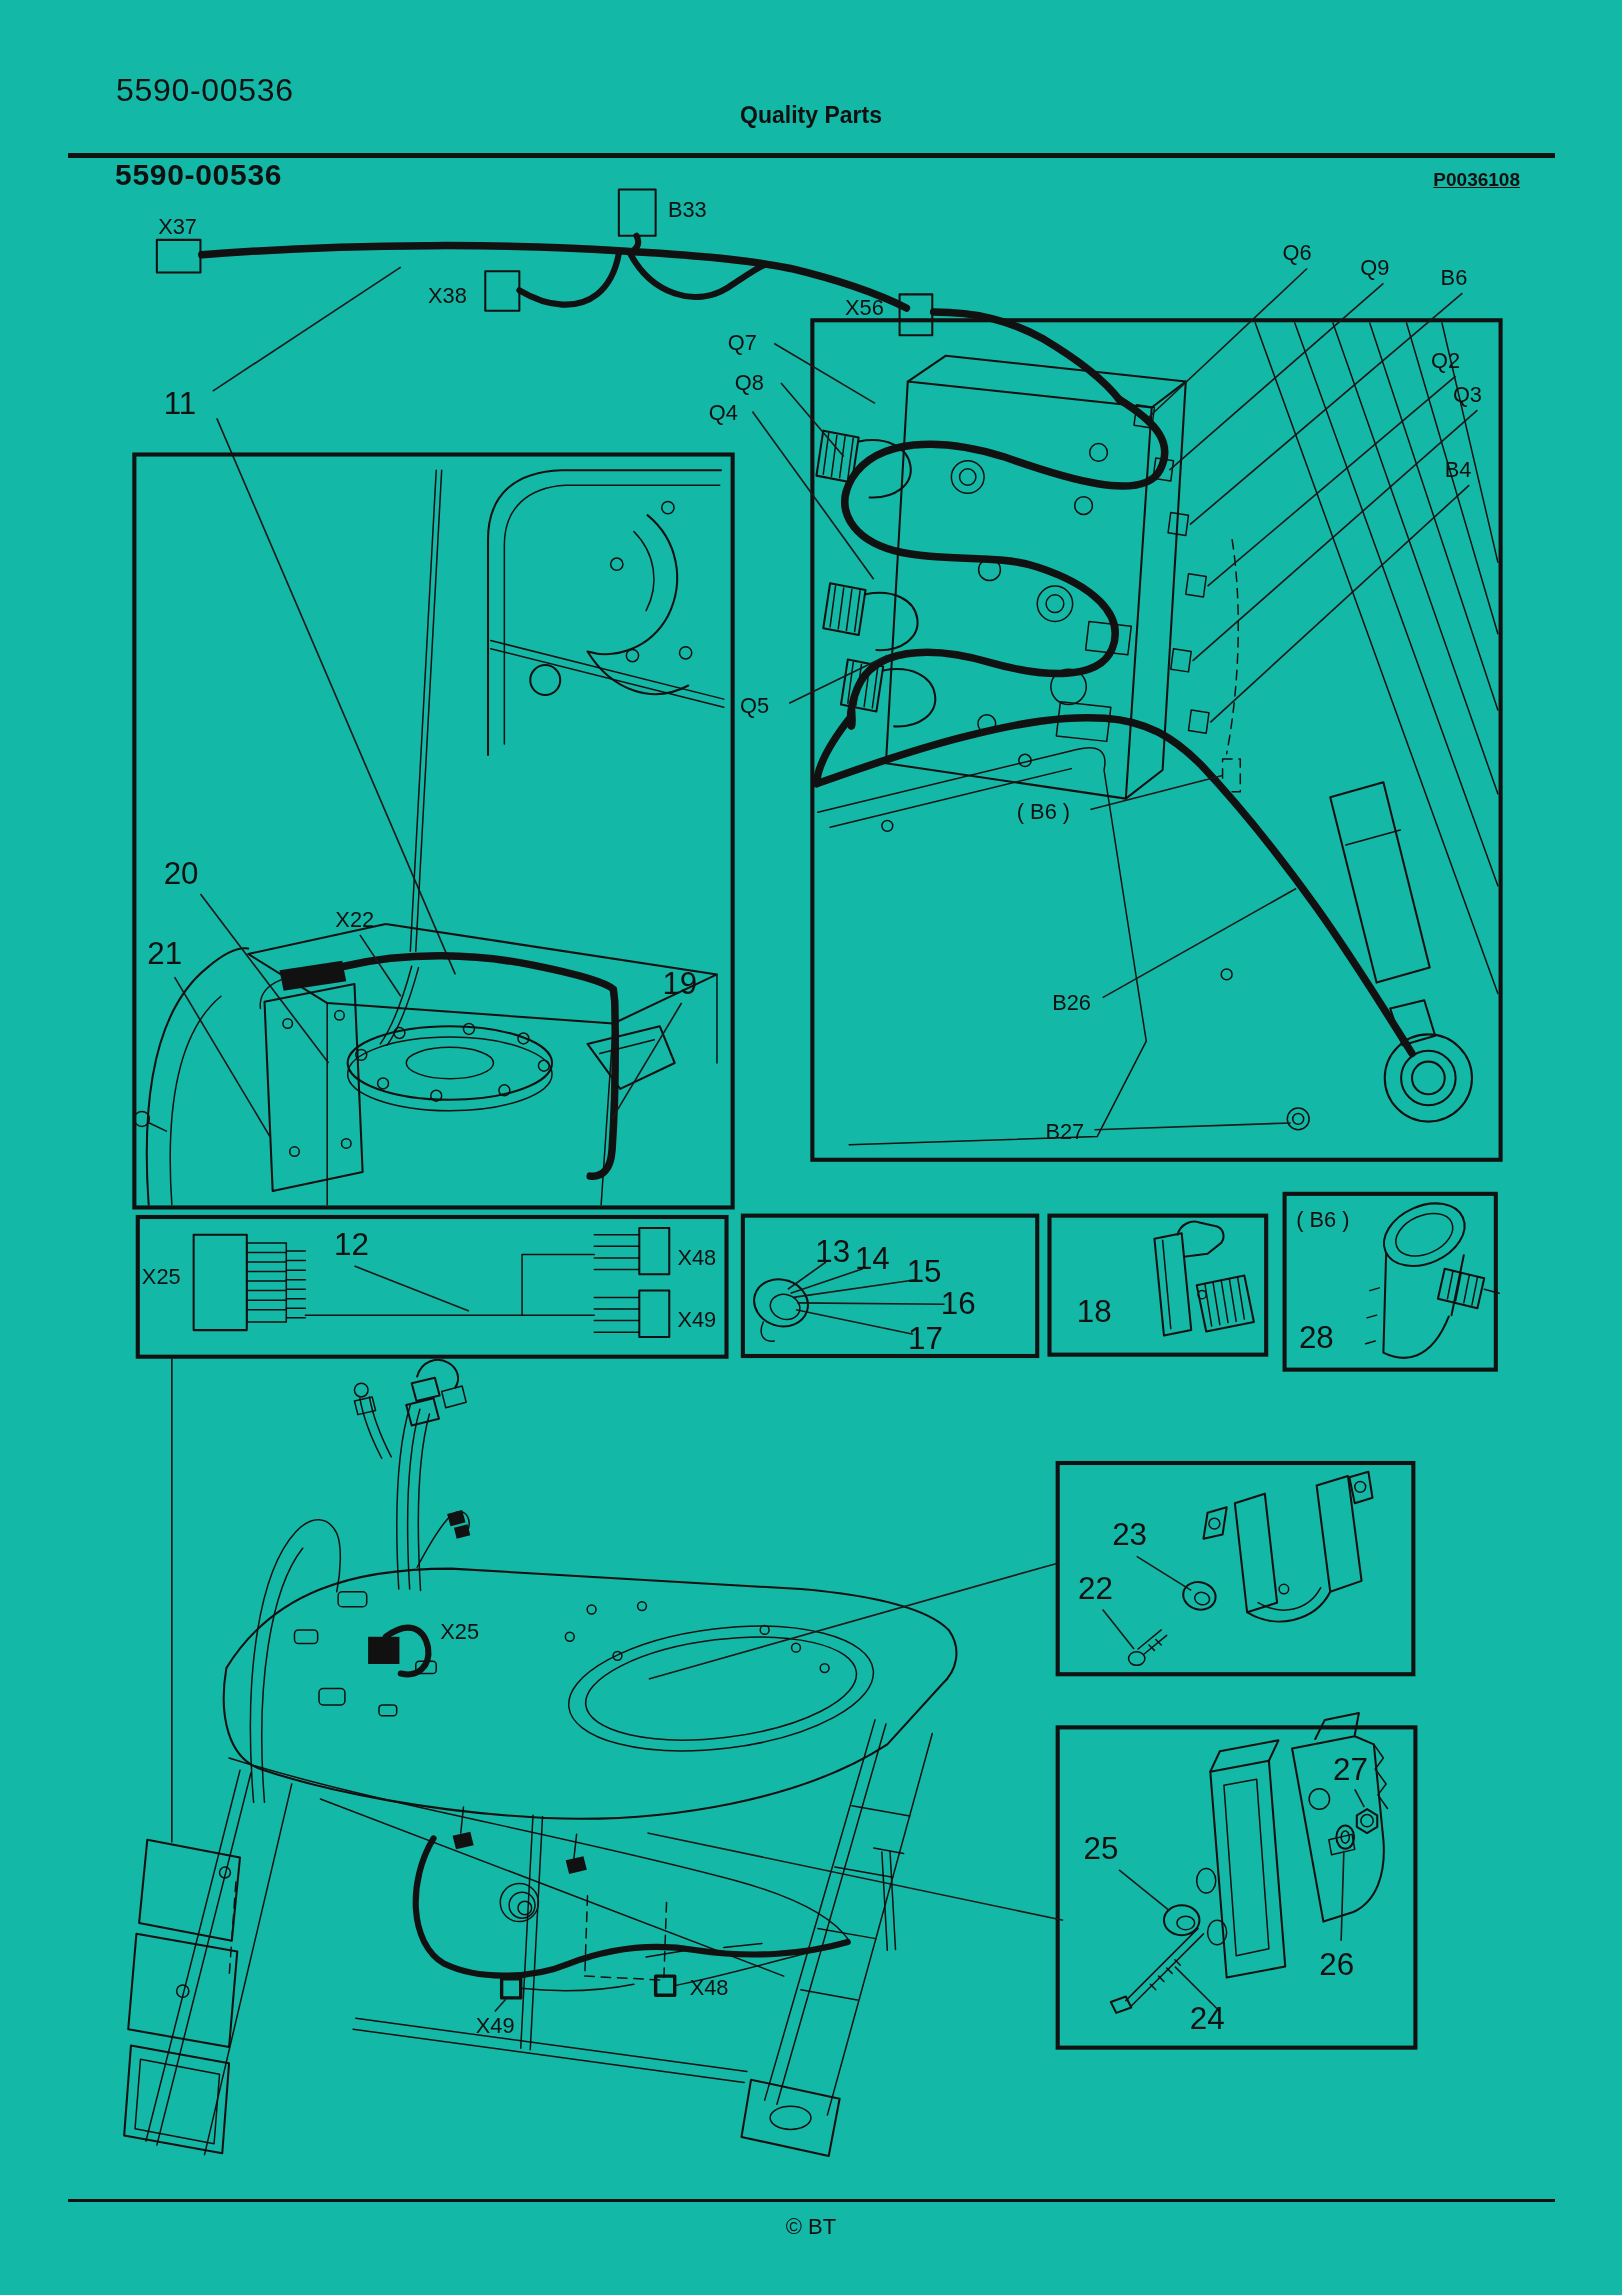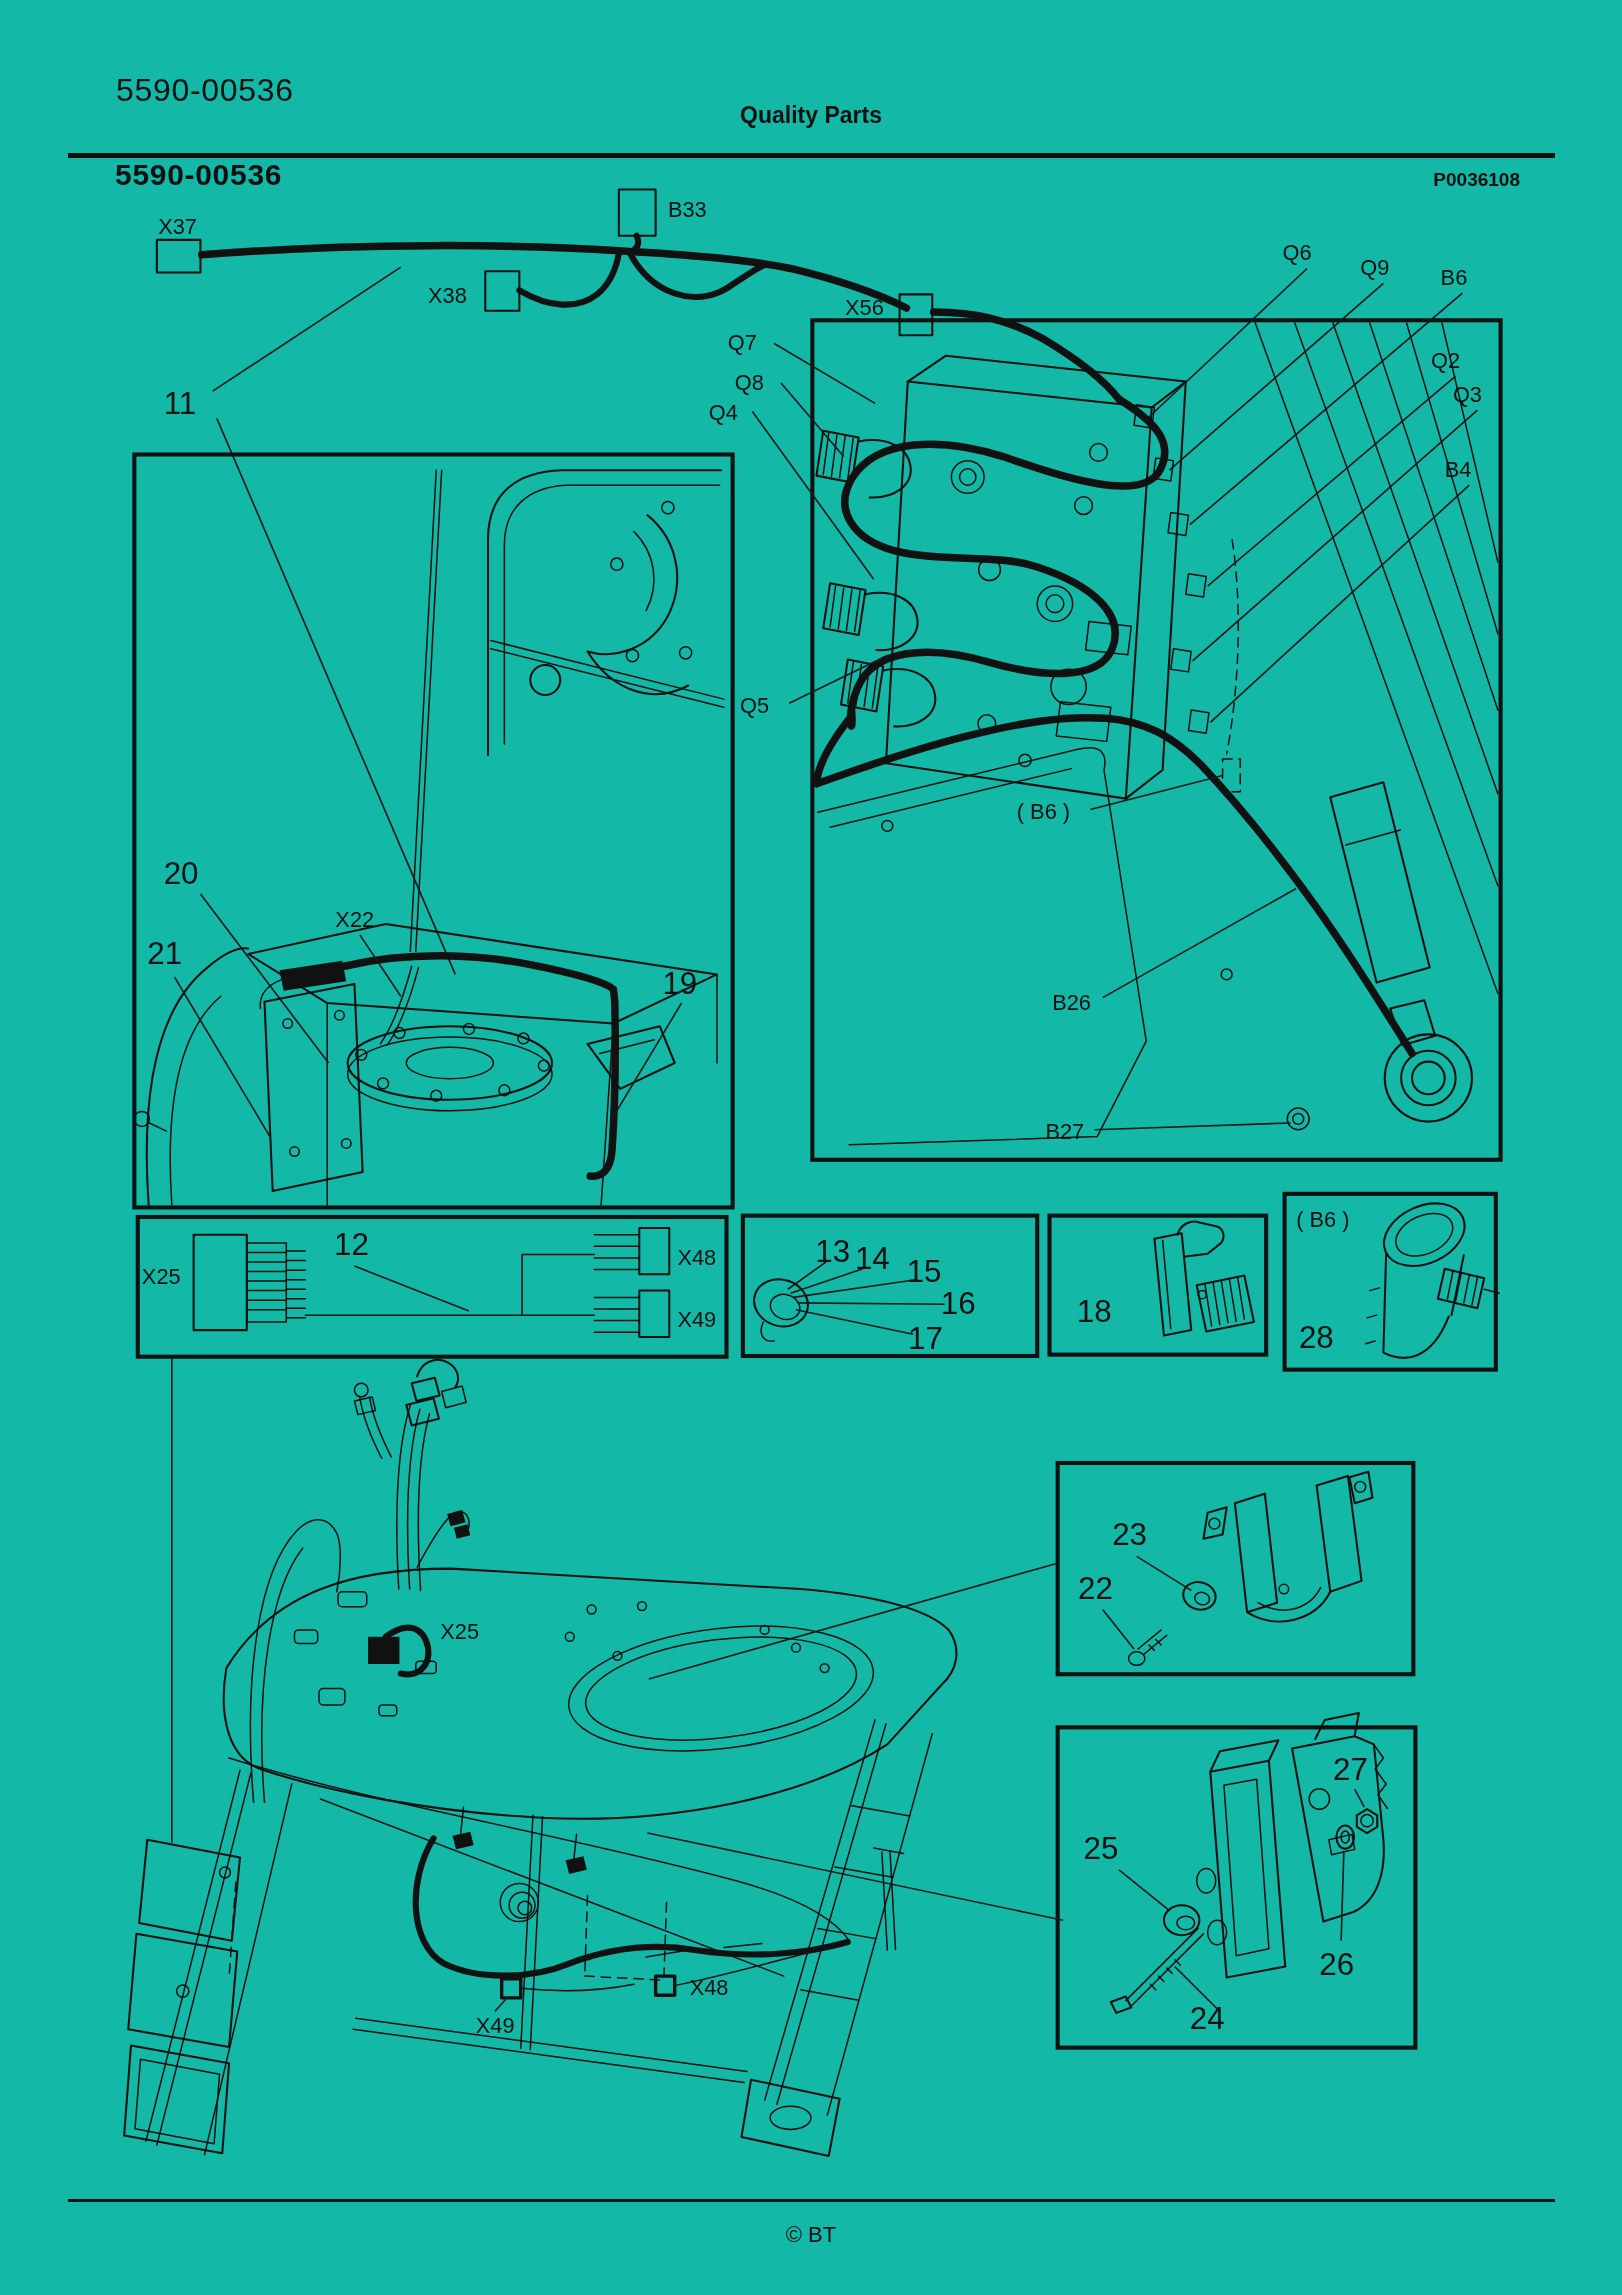--- a/index.html
+++ b/index.html
@@ -5,23 +5,23 @@
   html,body{margin:0;padding:0;background:#888;}
   .page{
     position:relative;width:1622px;height:2295px;background:#14b8a6;
     font-family:"Liberation Sans", sans-serif;color:#111;overflow:hidden;
   }
   .abs{position:absolute;}
   .hdr-doc{left:116px;top:72px;font-size:32px;letter-spacing:0.7px;}
   .hdr-center{left:0;right:0;top:102px;text-align:center;font-size:23px;font-weight:bold;}
   .rule-top{left:68px;width:1487px;top:153px;height:4.8px;background:#111;}
   .hdr-doc2{left:115px;top:158px;font-size:30px;font-weight:bold;letter-spacing:0.7px;}
-  .hdr-code{right:102px;top:169px;font-size:19px;font-weight:bold;}
+  .hdr-code{right:102px;top:169px;font-size:19px;font-weight:bold;text-decoration:underline;}
   .rule-bottom{left:68px;width:1487px;top:2199px;height:3.4px;background:#111;}
-  .footer-txt{left:0;right:0;top:2214px;text-align:center;font-size:22px;margin-top:8px;}
+  .footer-txt{left:0;right:0;top:2214px;text-align:center;font-size:22px;}
   svg{position:absolute;left:0;top:0;}
   .ln{fill:none;stroke:#111;stroke-width:3;stroke-linecap:round;stroke-linejoin:round;}
   .thin{stroke-width:2.2;}
   .lead{fill:none;stroke:#1a1a1a;stroke-width:2.4;}
   .frame{fill:none;stroke:#111;stroke-width:6;}
   .cable{fill:none;stroke:#111;stroke-width:11;stroke-linecap:round;}
   .cable2{fill:none;stroke:#111;stroke-width:9;stroke-linecap:round;}
   .blk{fill:#111;stroke:none;}
   .dash{stroke-dasharray:14 10;}
   .lbl{font-family:"Liberation Sans",sans-serif;font-size:32px;fill:#111;}

